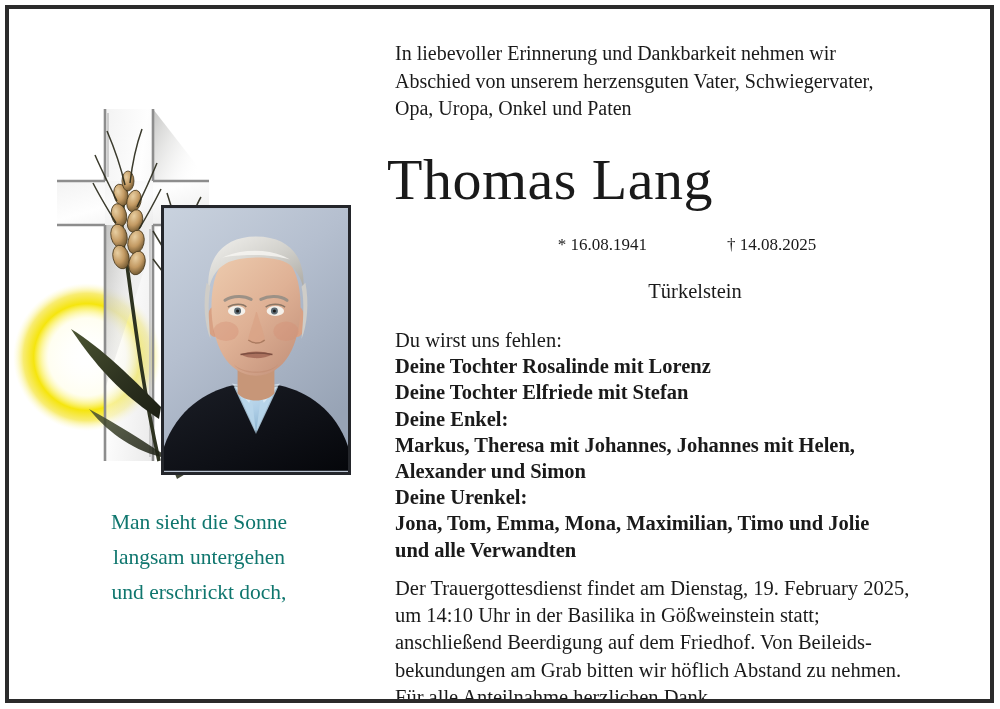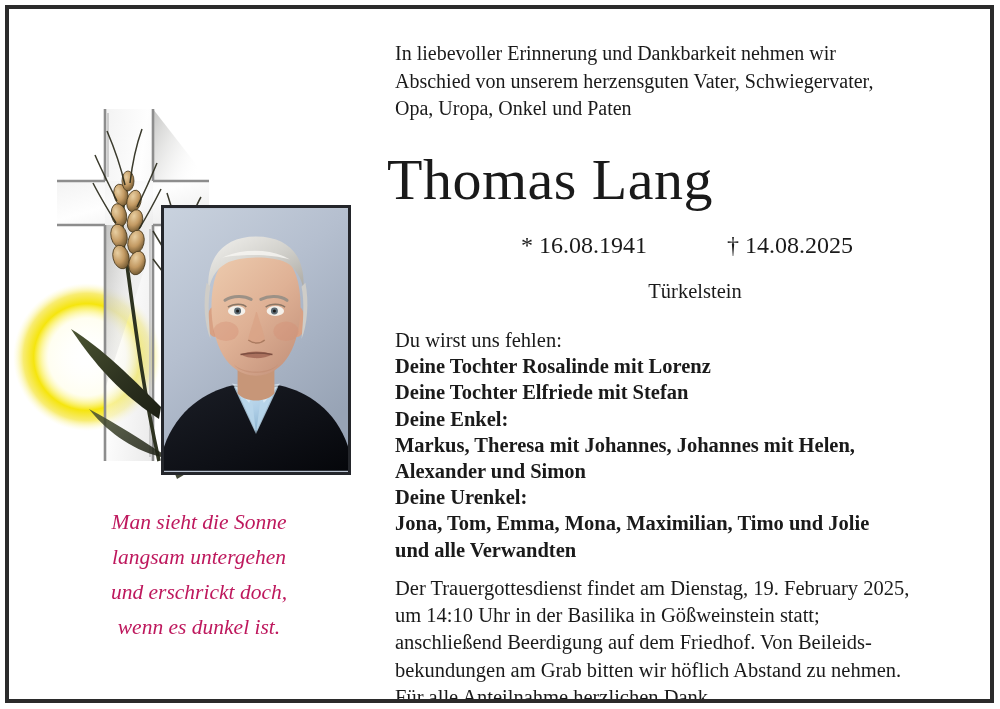--- a/index.html
+++ b/index.html
@@ -64,24 +64,23 @@
     background: #b9c3d1;
   }
   .portrait svg { display:block; width:100%; height:100%; }
 
   .verse {
     position: absolute;
     left: 30px;
     top: 496px;
     width: 320px;
     text-align: center;
-    font-style: italic;
     font-size: 21.5px;
     line-height: 35px;
-    color: #be185d;
+    color: #0f766e;
   }
   .verse div { white-space: nowrap; }
 
   
   .right-col {
     position: absolute;
     left: 378px;
     top: 0;
     width: 610px;
     height: 100%;
@@ -106,21 +105,21 @@
     font-size: 58px;
     line-height: 62px;
     letter-spacing: 0.5px;
   }
 
   .dates {
     position: absolute;
     left: 0px;
     top: 222px;
     width: 600px;
-    font-size: 24px;
+    font-size: 17px;
     line-height: 28px;
     display: flex;
     justify-content: center;
     gap: 80px;
   }
   .dates span { white-space: nowrap; }
 
   .birthplace {
     position: absolute;
     left: 8px;
@@ -355,21 +354,20 @@
           <path d="M79 150 C 90 148, 101 148, 112 150" stroke="#7d4f41" stroke-width="1.5" fill="none"></path>
 
           <path d="M72 160 C 82 170, 108 170, 118 160 C 110 172, 80 172, 72 160 Z" fill="#bb8469" opacity="0.4"></path>
         </svg>
       </div>
 
       <div class="verse">
         <div>Man sieht die Sonne</div>
         <div>langsam untergehen</div>
         <div>und erschrickt doch,</div>
-        <div>wenn es dunkel ist.</div>
       </div>
     </div>
 
     <div class="right-col">
 
       <div class="intro">
         <div>In liebevoller Erinnerung und Dankbarkeit nehmen wir</div>
         <div>Abschied von unserem herzensguten Vater, Schwiegervater,</div>
         <div>Opa, Uropa, Onkel und Paten</div>
       </div>

